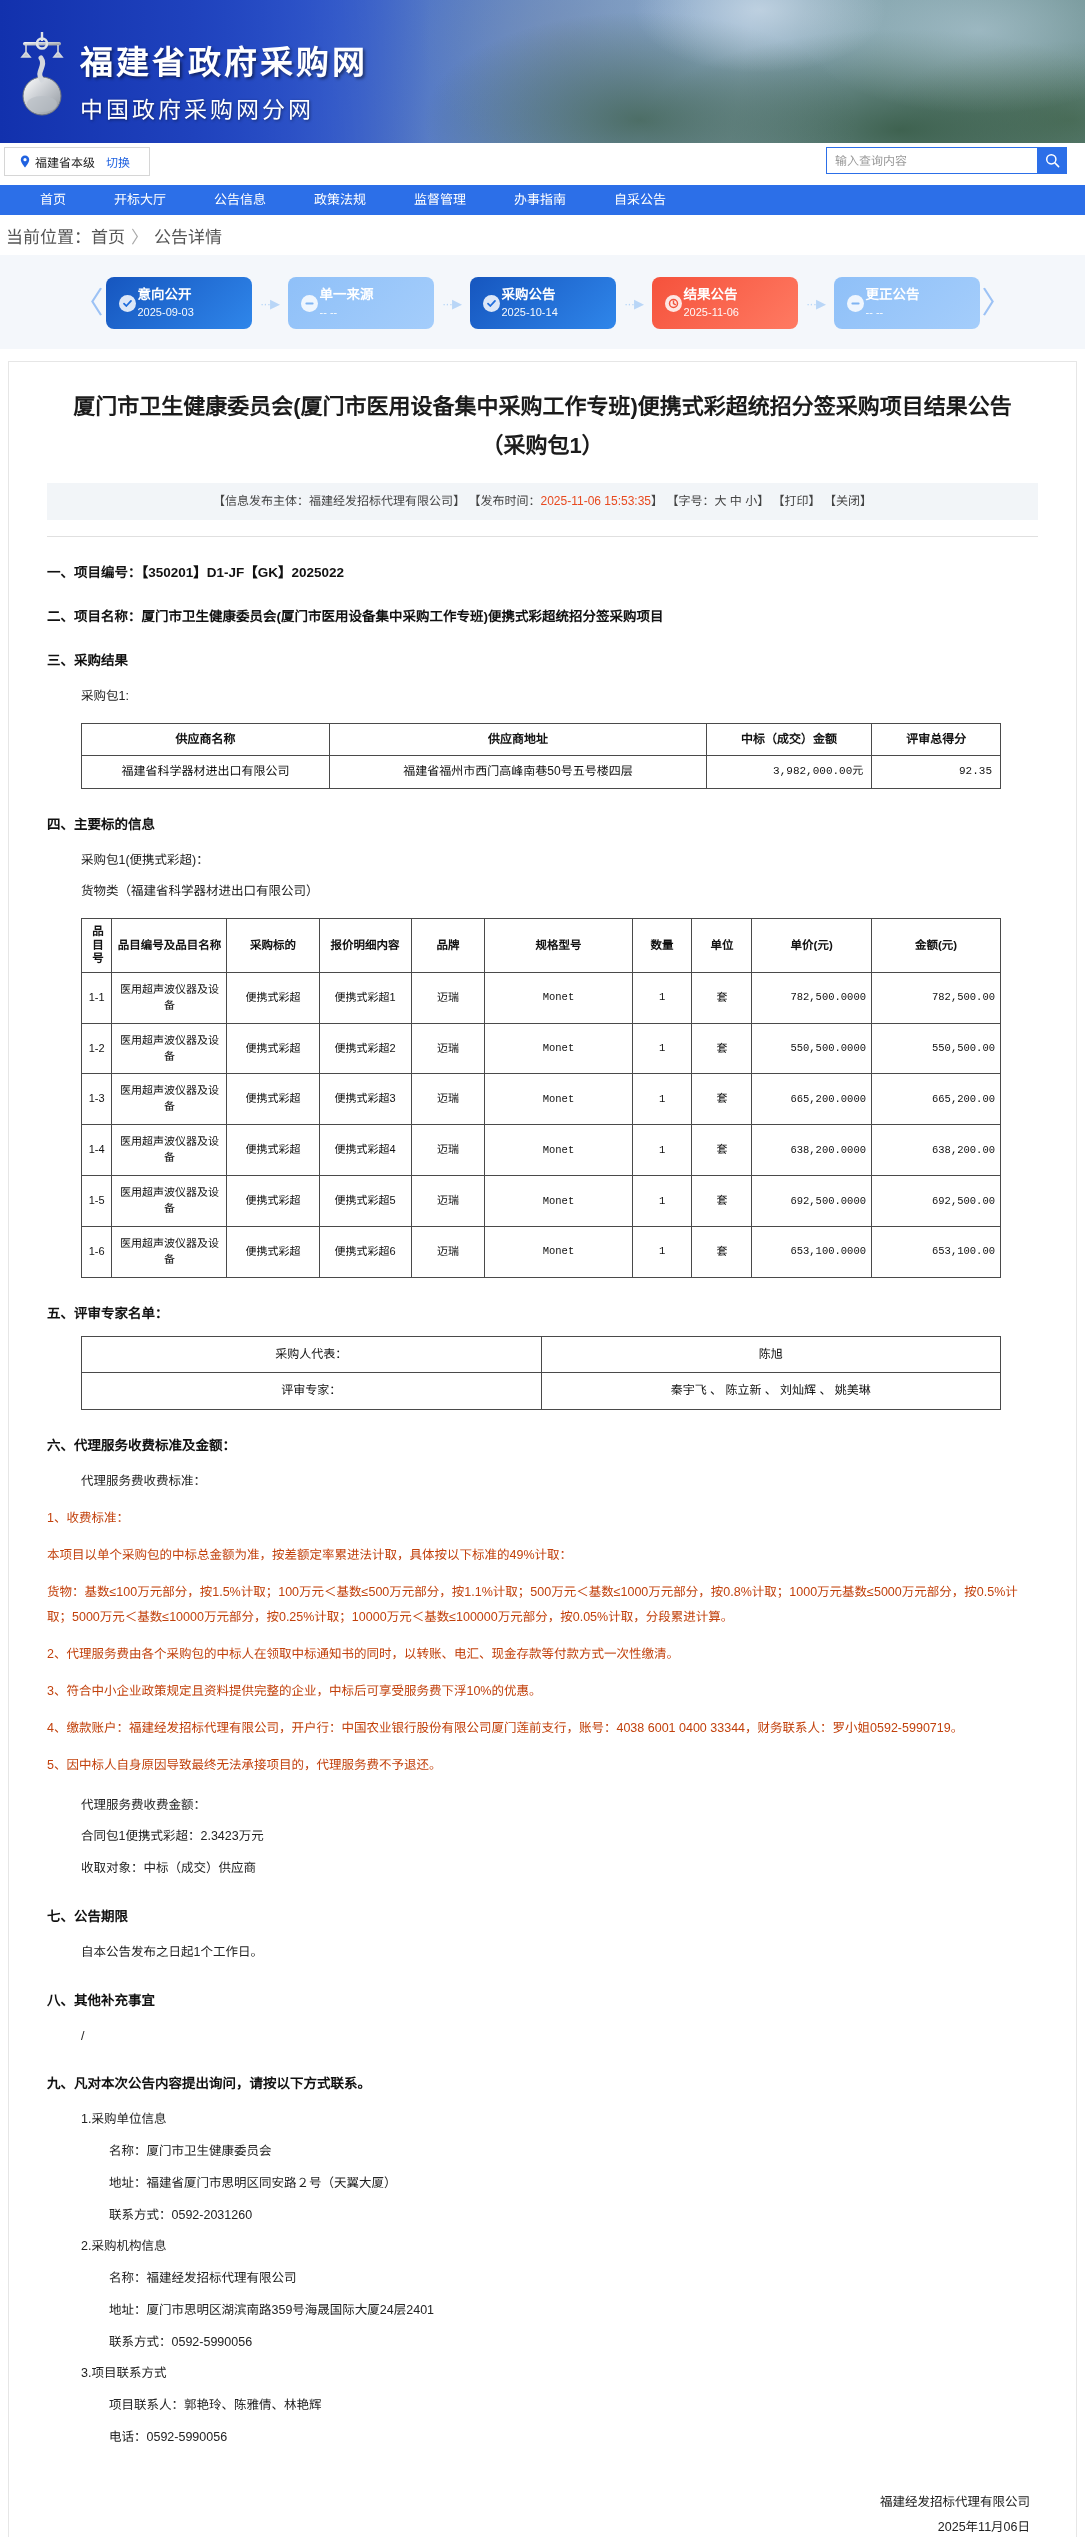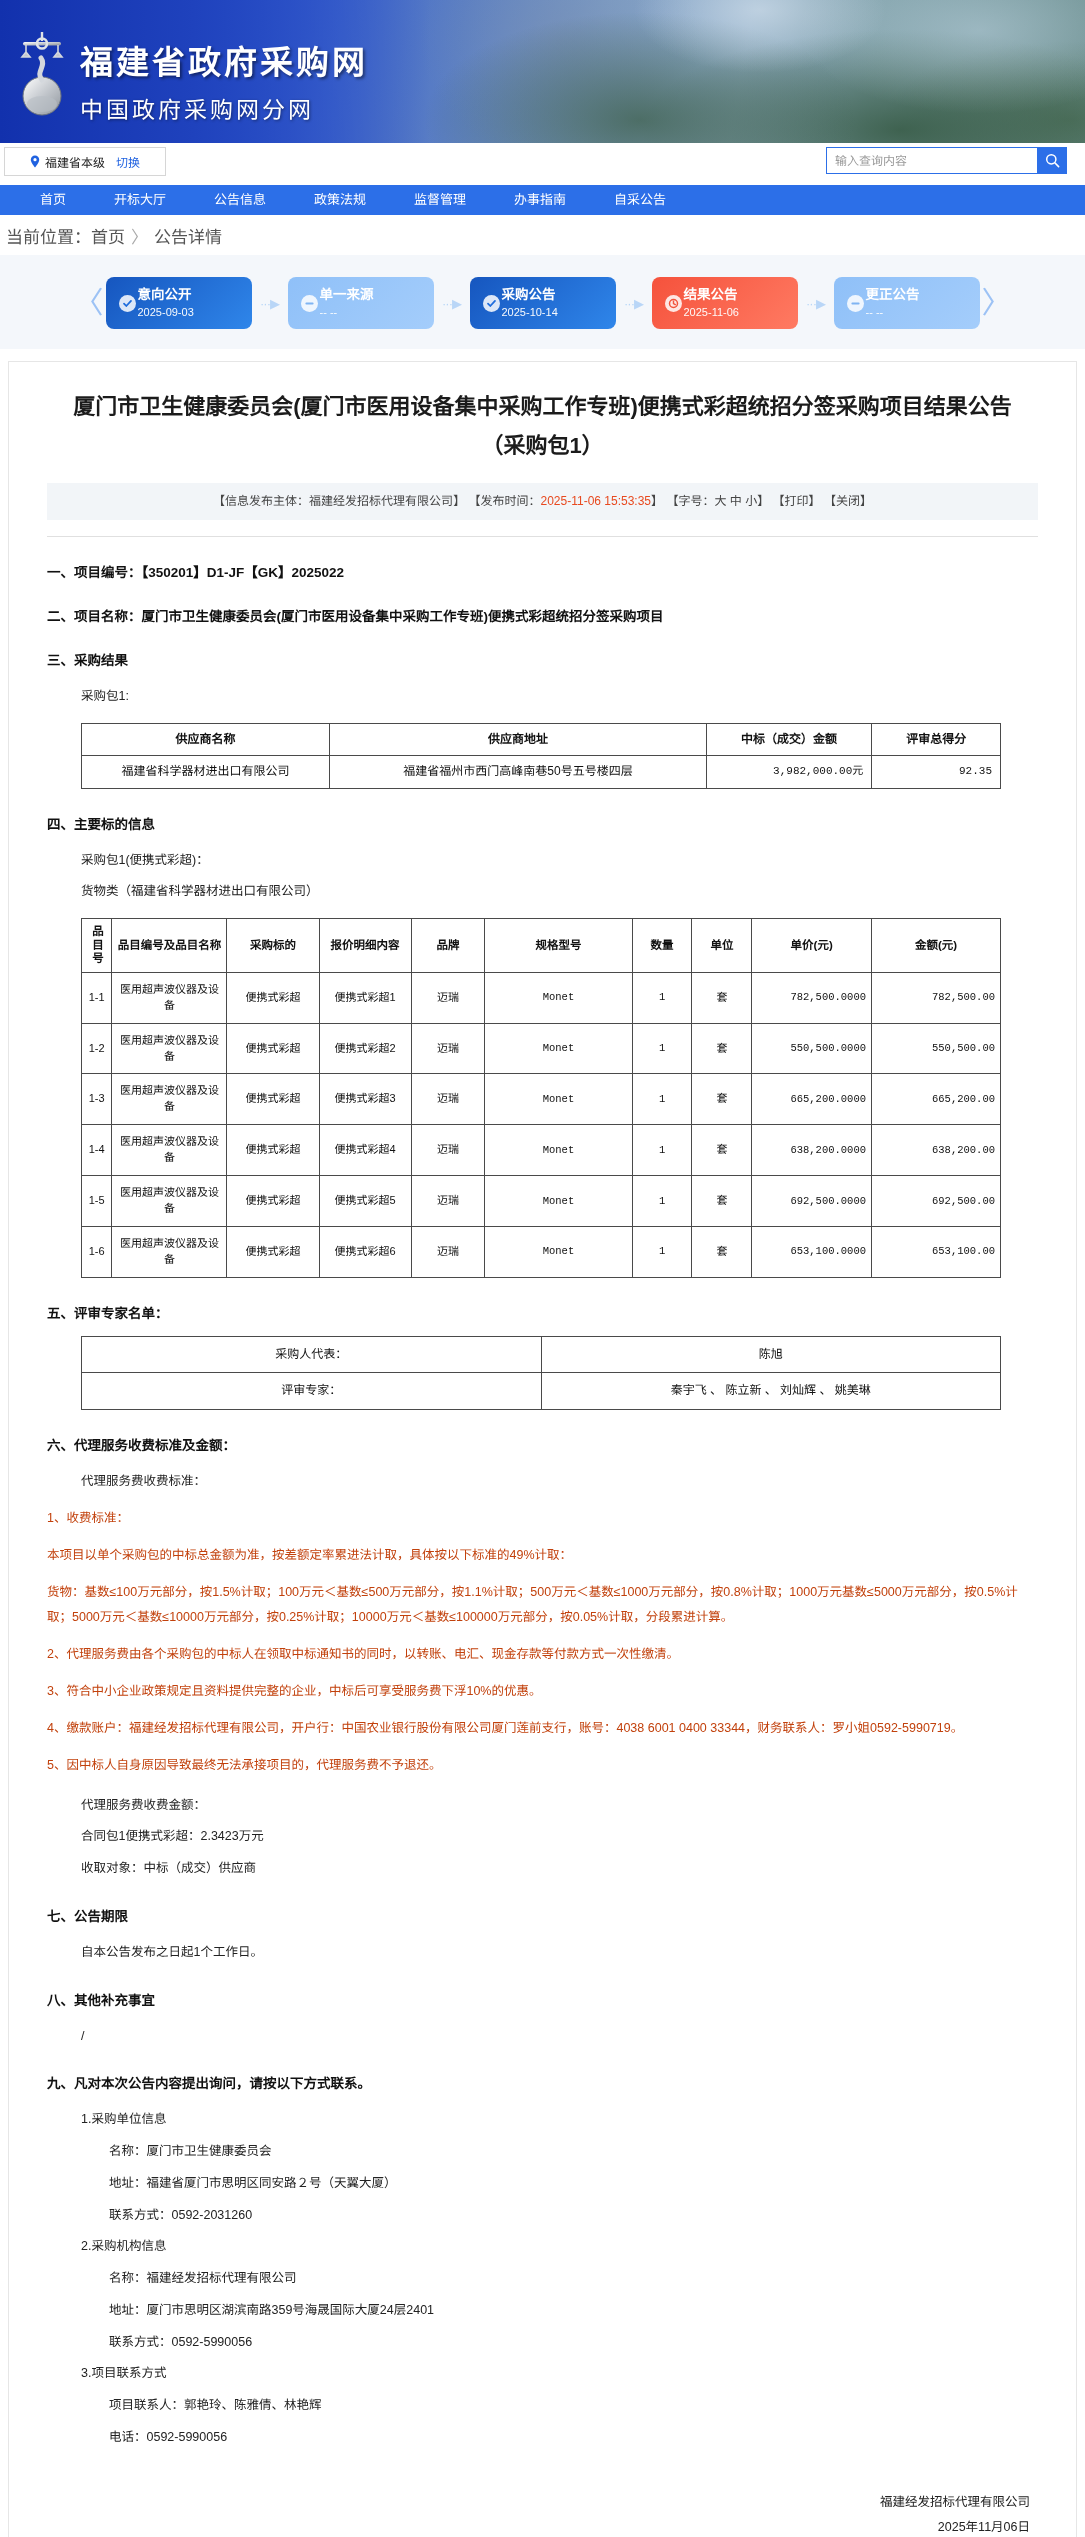--- a/index.html
+++ b/index.html
@@ -56,21 +56,21 @@
 
   
   .util-row {
     height: 42px; position: relative; background:#fff;
   }
   .region-box {
     position:absolute; left:4px; top:4px;
     height:29px; min-width:146px;
     border:1px solid #d6d6d6; background:#fff;
     display:flex; align-items:center; gap:5px;
-    padding: 0 25px;
+    padding: 0 15px;
     font-size: 12px;
   }
   .pin-icon { width:10px; height:13px; display:block; }
   .region-name { color:#222; }
   .region-switch { color:#2062e0; margin-left:6px; cursor:pointer; }
 
   .search-wrap {
     position:absolute; right:18px; top:4px;
     display:flex; height:27px;
   }

